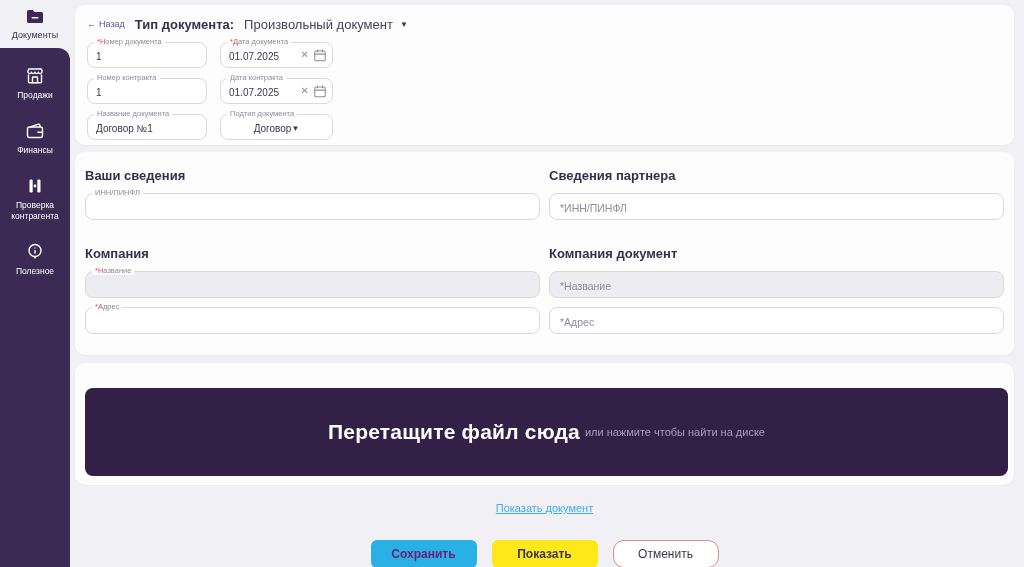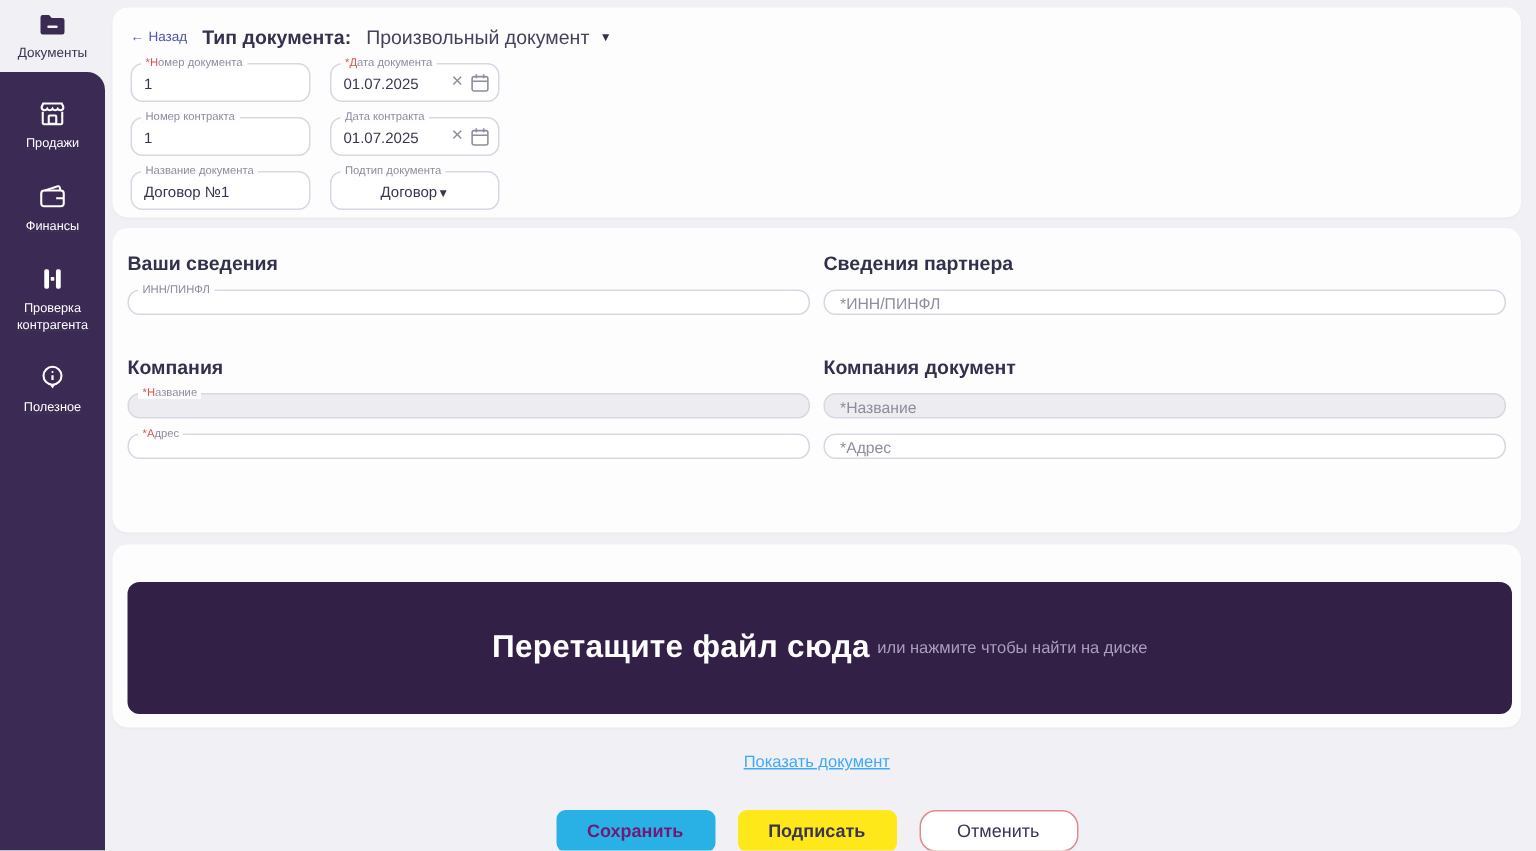--- a/index.html
+++ b/index.html
@@ -65,21 +65,21 @@
   .cal-ic { position:absolute; right:6px; top:6px; cursor:pointer; }
   .select-box { display:flex; align-items:center; justify-content:center; cursor:pointer; padding-top:2px; }
   .sel-caret { font-size:8px; color:#3a3550; }
 
   
   .card-details { margin-top:7px; height:203px; padding:16px 10px 0; display:flex; gap:9px; }
   .col { flex:1; }
   .sec-title { font-size:13px; font-weight:700; color:#32314c; }
   .big-field { position:relative; margin-top:10px; }
   .big-field input {
-    width:100%; height:17px; border:1px solid #d8d8e2; border-radius:8px; background:#fff;
+    width:100%; height:27px; border:1px solid #d8d8e2; border-radius:8px; background:#fff;
     font-family:"Liberation Sans", sans-serif; font-size:10.5px; color:#3a3550;
     padding:3px 10px 0; outline:none;
   }
   .big-field input::placeholder { color:#8d8d9e; opacity:1; }
   .big-field input:disabled { background:#ededf1; }
   .gap-block { margin-top:26px; }
   .mt8 { margin-top:9px; }
 
   
   .card-drop { margin-top:8px; height:122px; padding:25px 6px 9px 10px; }
@@ -248,18 +248,18 @@
     <div class="dropzone">
       <div class="dz-title">Перетащите файл сюда</div>
       <div class="dz-sub">или нажмите чтобы найти на диске</div>
     </div>
   </section>
 
   <div class="footer">
     <a class="show-link">Показать документ</a>
     <div class="btn-row">
       <button class="btn btn-save">Сохранить</button>
-      <button class="btn btn-sign">Подписать</button>
+      <button class="btn btn-sign">Показать</button>
       <button class="btn btn-cancel">Отменить</button>
     </div>
   </div>
 
 </main>
 
 </body></html>

